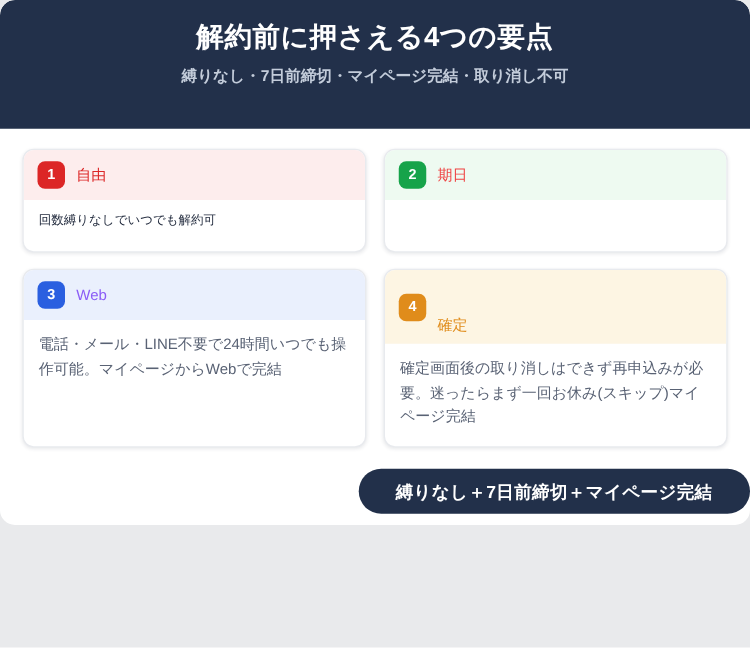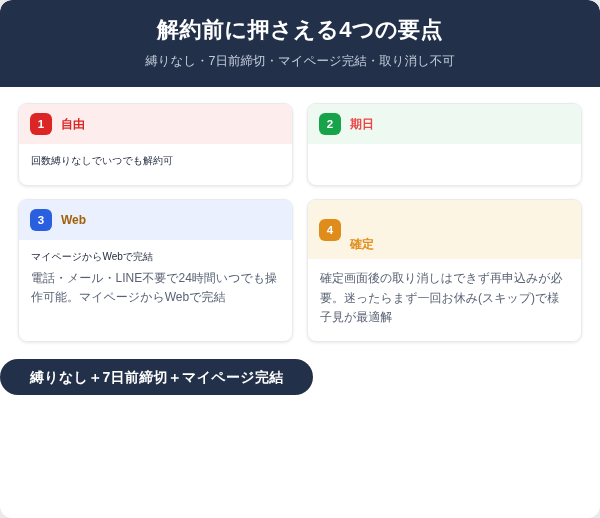--- a/index.html
+++ b/index.html
@@ -10,21 +10,21 @@
     width: 600px;
     height: 518px;
     background: #e9eaec;
     font-family: "Liberation Sans", "DejaVu Sans", sans-serif;
     overflow: hidden;
   }
 
   .page {
     position: relative;
     width: 600px;
-    height: 518px;
+    height: 420px;
     box-sizing: border-box;
     background: #ffffff;
     border-radius: 12px;
     overflow: hidden;
   }
 
   
   .header {
     background: #22304a;
     border-radius: 12px 12px 0 0;
@@ -33,24 +33,24 @@
   }
   .header-title {
     margin: 0;
     color: #ffffff;
     font-size: 22px;
     font-weight: bold;
     letter-spacing: 0.5px;
     line-height: 1.25;
   }
   .header-subtitle {
-    margin: 9px 0 0;
+    margin: 9px 0 16px;
     color: #c3ccda;
     font-size: 12.5px;
-    font-weight: normal;
+    font-weight: bold;
     line-height: 1.3;
   }
 
   
   .cards {
     display: grid;
     grid-template-columns: 1fr 1fr;
     gap: 13px 14px;
     padding: 16px 18px 0;
     box-sizing: border-box;
@@ -81,21 +81,21 @@
     font-size: 11.5px;
     font-weight: bold;
     display: flex;
     align-items: center;
     justify-content: center;
     flex: 0 0 auto;
   }
 
   .chip-label {
     font-size: 12px;
-    font-weight: bold;
+    font-weight: normal;
     line-height: 1;
     text-align: right;
   }
 
   .card-body {
     padding: 10px 12px 13px;
     flex: 1 1 auto;
   }
 
   .card-title {
@@ -117,30 +117,30 @@
   .card-1 .card-head { background: #fdeded; }
   .card-1 .badge     { background: #dc2626; }
   .card-1 .chip-label{ color: #dc2626; }
 
   .card-2 .card-head { background: #eefaf1; }
   .card-2 .badge     { background: #16a34a; }
   .card-2 .chip-label{ color: #ef4444; }
 
   .card-3 .card-head { background: #eaf0fd; }
   .card-3 .badge     { background: #2a5fe0; }
-  .card-3 .chip-label{ color: #a16207; }
+  .card-3 .chip-label{ color: #8b5cf6; }
 
   .card-4 .card-head { background: #fdf5e3; }
   .card-4 .badge     { background: #e08c1b; }
   .card-4 .chip-label{ color: #e08c1b; margin-top: 29px; }
 
   
   .footer {
     display: flex;
-    justify-content: flex-start;
+    justify-content: flex-end;
     padding: 17px 0 0;
   }
   .footer-pill {
     background: #22304a;
     color: #ffffff;
     font-size: 14px;
     font-weight: bold;
     border-radius: 999px;
     padding: 11px 30px;
     letter-spacing: 0.3px;
@@ -177,32 +177,31 @@
         <span class="chip-label">期日</span>
       </div>
     </div>
 
     <div class="card card-3">
       <div class="card-head">
         <span class="badge">3</span>
         <span class="chip-label">Web</span>
       </div>
       <div class="card-body">
-        <h2 class="card-title">マイページからWebで完結</h2>
         <p class="card-desc">電話・メール・LINE不要で24時間いつでも操作可能。マイページからWebで完結</p>
       </div>
     </div>
 
     <div class="card card-4">
       <div class="card-head">
         <span class="badge">4</span>
         <span class="chip-label">確定</span>
       </div>
       <div class="card-body">
-        <p class="card-desc">確定画面後の取り消しはできず再申込みが必要。迷ったらまず一回お休み(スキップ)で様子見が最適解</p>
+        <p class="card-desc">確定画面後の取り消しはできず再申込みが必要。迷ったらまず一回お休み(スキップ)マイページ完結</p>
       </div>
     </div>
 
   </div>
 
   <div class="footer">
     <button class="footer-pill">縛りなし＋7日前締切＋マイページ完結</button>
   </div>
 
 </div>

